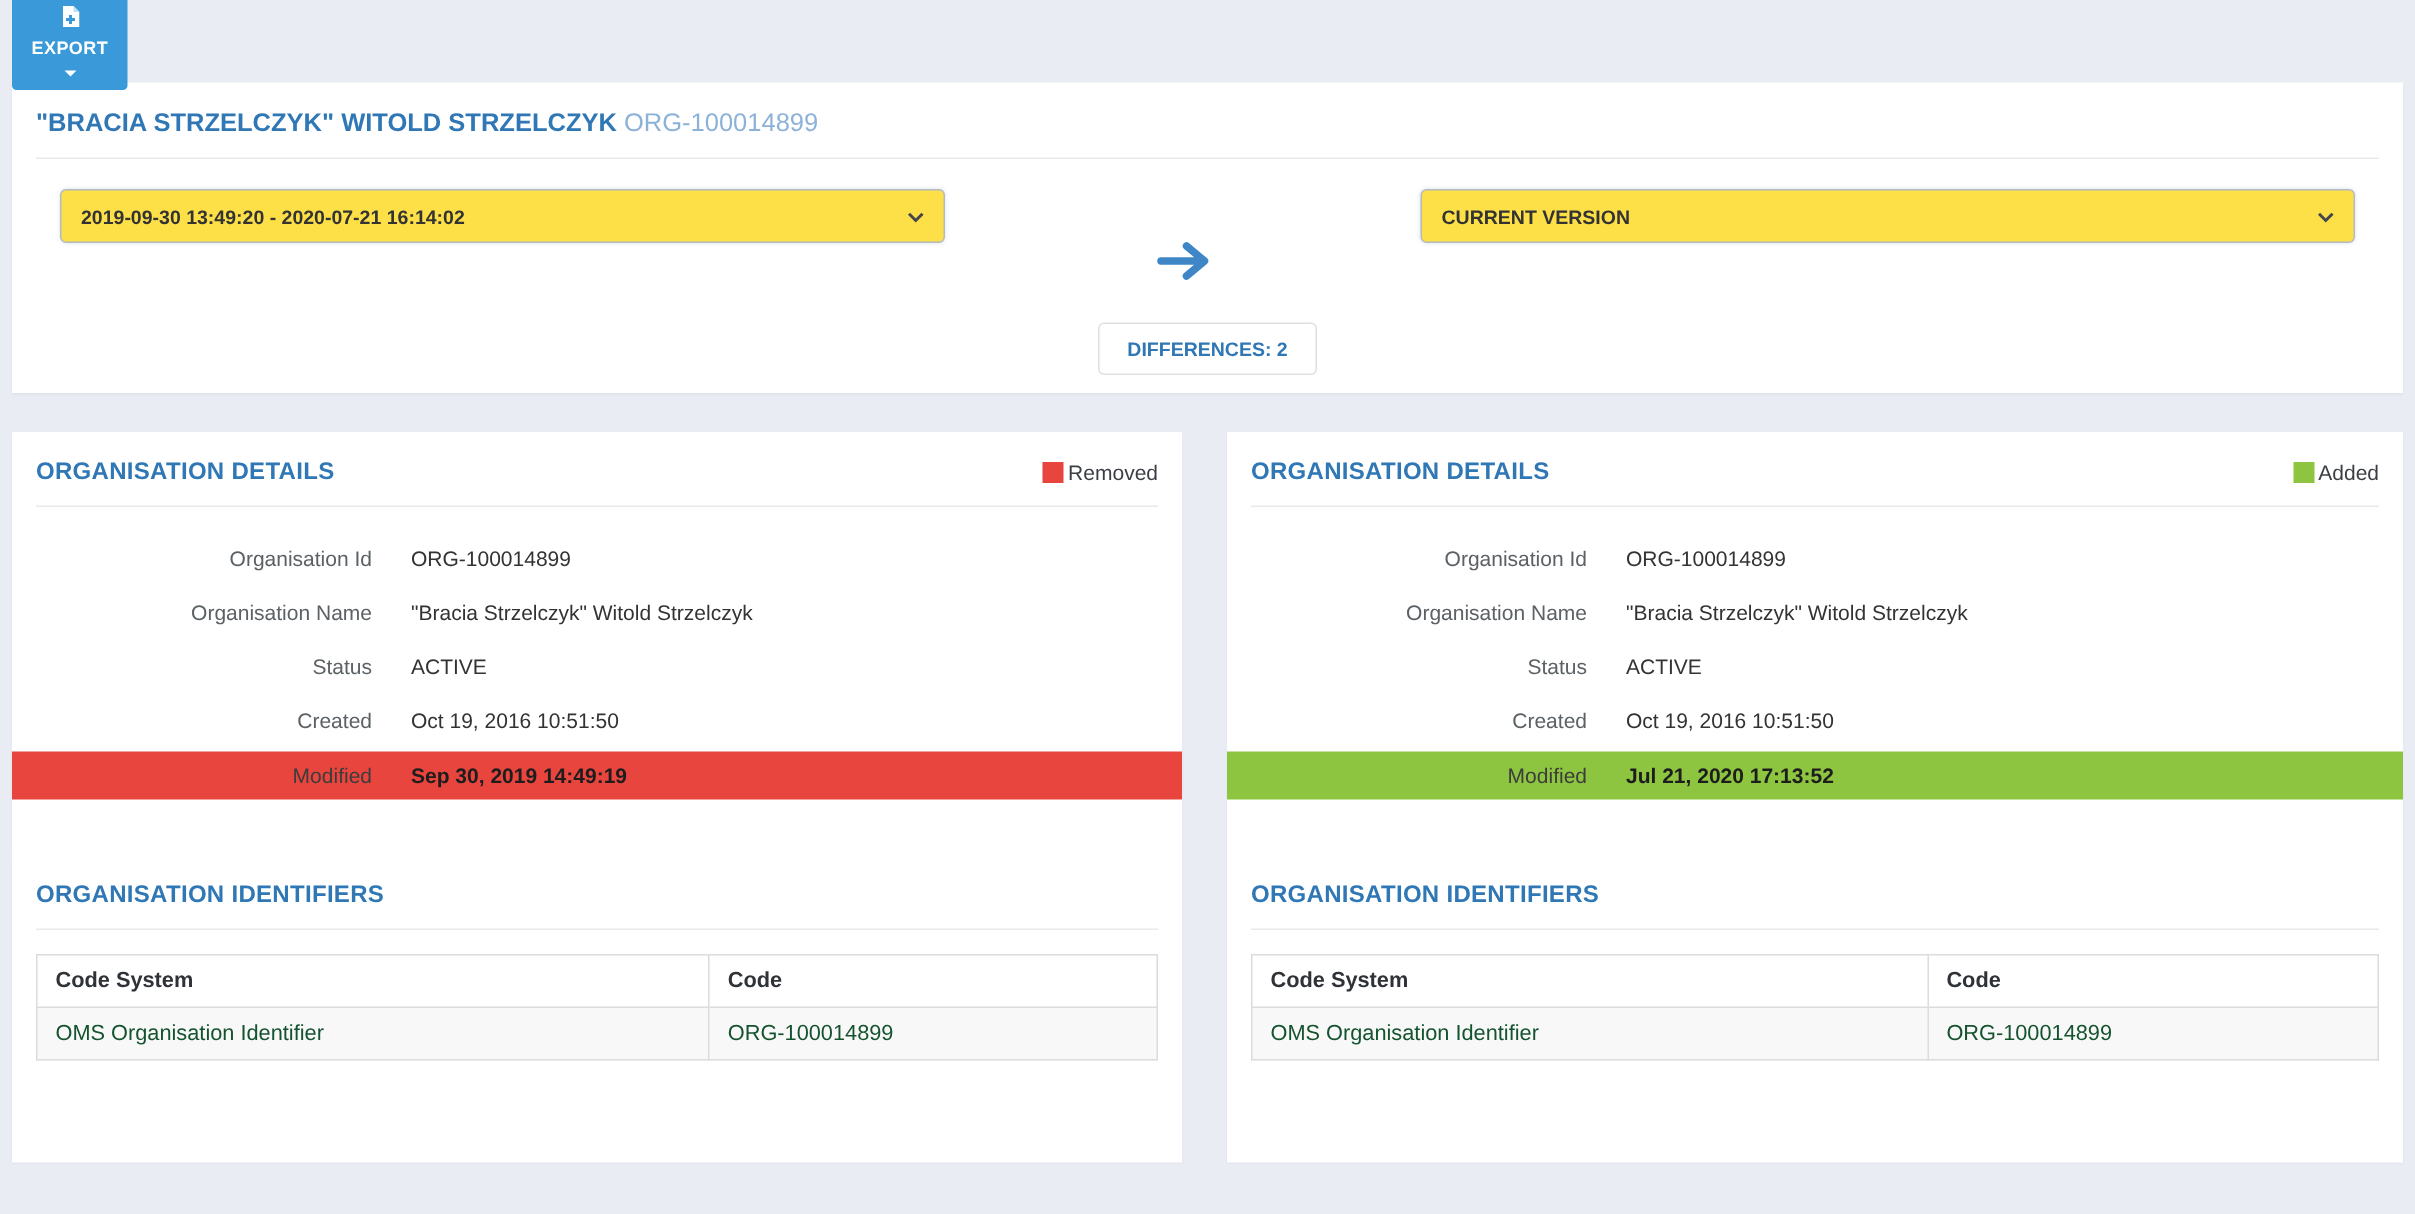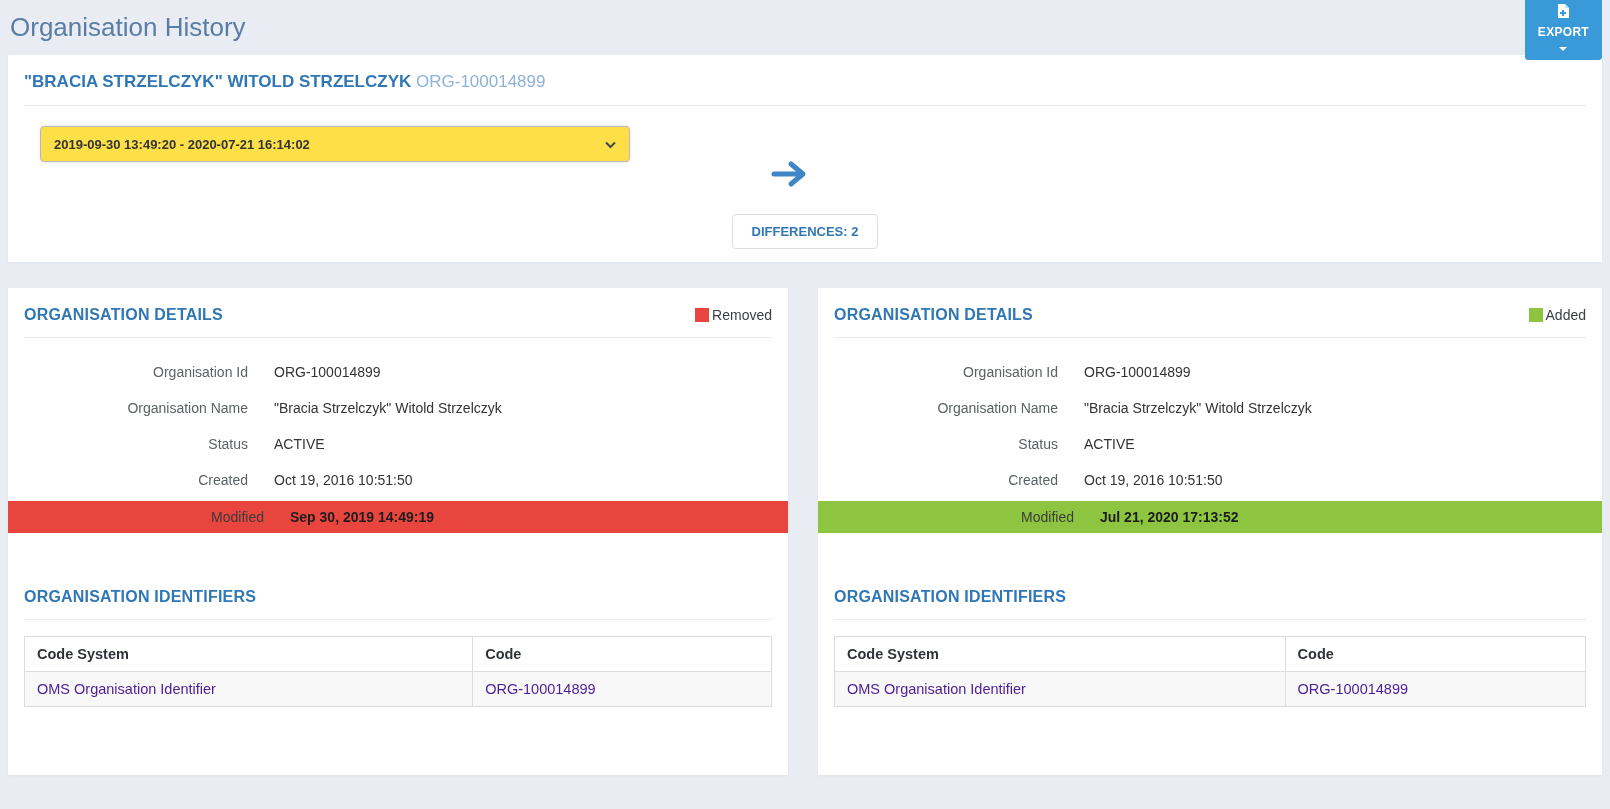--- a/index.html
+++ b/index.html
@@ -140,46 +140,45 @@
     text-align:right;
     font-size:14px;
     color:#5b6165;
     flex-shrink:0;
   }
   .field-value {
     margin-left:26px;
     font-size:14px;
     color:#333;
   }
-  .field-row.hl { margin-top:3px; padding:8px 16px; }
+  .field-row.hl { margin-top:3px; padding:8px 0; }
   .hl-removed { background:#e8453e; }
   .hl-added   { background:#8dc540; }
   .field-row.hl .field-label { color:#3c3c3c; }
   .field-row.hl .field-value { font-weight:700; color:#1d1d1d;text-align:right; }
   .ident-table {
     width:calc(100% - 32px);
     margin:16px 16px 0;
     border-collapse:collapse;
     font-size:14.5px;
   }
   .ident-table th, .ident-table td {
     border:1px solid #dcdcdf;
     text-align:left;
     padding:9px 12px;
   }
   .ident-table th { font-weight:700; color:#2f3338; }
-  .ident-table td { color:#4c1d95; background:#f8f8f9; }
+  .ident-table td { color:#14532d; background:#f8f8f9; }
   .col-system { width:60%; }
   .col-code   { width:40%; }
 </style>
 </head>
 <body>
 
 <div class="topbar">
-  <div class="page-title">Organisation History</div>
   <button class="export-btn">
     <span>
       <svg width="12" height="14" viewBox="0 0 12 14">
         <path d="M1 0 h7 l4 4 v10 H1 Z" fill="#ffffff"></path>
         <path d="M8 0 l4 4 h-4 Z" fill="#bfe0f5"></path>
         <rect x="5" y="6" width="2" height="6" fill="#3a99d8"></rect>
         <rect x="3" y="8" width="6" height="2" fill="#3a99d8"></rect>
       </svg>
     </span>
     <span>EXPORT</span>
@@ -206,20 +205,28 @@
       </div>
     </div>
     <div class="arrow-col">
       <span>
         <svg width="38" height="30" viewBox="0 0 38 30">
           <path d="M4 15 H30 M21 5 L33 15 L21 25" fill="none" stroke="#3e86c6" stroke-width="5" stroke-linecap="round" stroke-linejoin="round"></path>
         </svg>
       </span>
     </div>
     <div class="ver-col-right">
+      <div class="ver-select" role="combobox">
+        <span>CURRENT VERSION</span>
+        <span>
+          <svg width="11" height="8" viewBox="0 0 11 8">
+              <polyline points="1,1.5 5.5,6 10,1.5" fill="none" stroke="#44484d" stroke-width="2"></polyline>
+            </svg>
+        </span>
+      </div>
     </div>
   </div>
   <div class="diff-row">
     <span class="diff-badge">DIFFERENCES: 2</span>
   </div>
 </div>
 
 <div class="cards-row row-details">
   <div class="card detail-card-left">
     <div class="panel-head">

